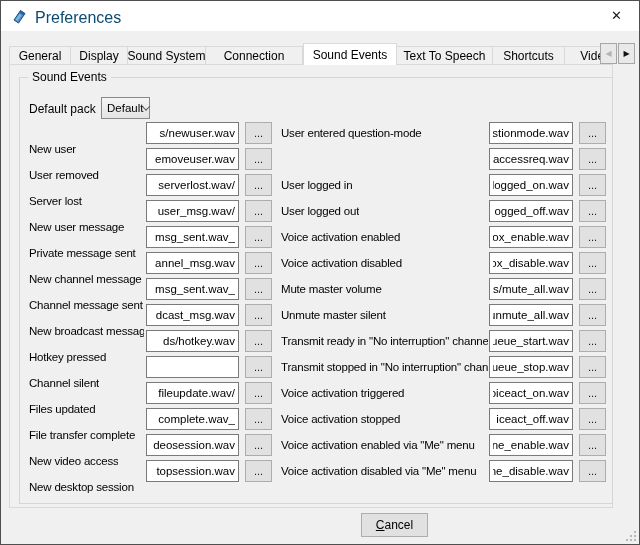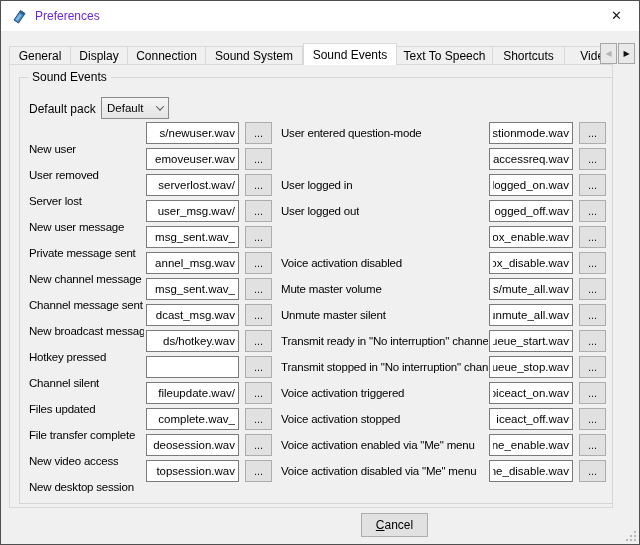--- a/index.html
+++ b/index.html
@@ -6,21 +6,21 @@
   * { box-sizing:border-box; }
   .window {
     position:relative; width:640px; height:545px;
     background:#f0f0f0; border:1px solid #4f4f4f;
     font-family:"Liberation Sans", sans-serif; font-size:12px; color:#000;
     overflow:hidden;
   }
   
   .titlebar { position:absolute; top:0; left:0; right:0; height:30px; background:#ffffff; }
   .app-icon { position:absolute; left:10px; top:7px; width:16px; height:16px; }
-  .title-text { position:absolute; left:34px; top:8px; font-size:12px; color:#6d28d9; }
+  .title-text { position:absolute; left:34px; top:8px; font-size:16px; color:#0c4a6e; }
   .close-btn {
     position:absolute; right:0; top:0; width:45px; height:29px;
     display:flex; align-items:center; justify-content:center;
     background:transparent; border:none; font-size:13px; color:#1a1a1a; cursor:default;
     font-family:"DejaVu Sans", sans-serif;
   }
   
   .tabbar {
     position:absolute; left:8px; top:42px; width:596px; height:22px;
     display:flex; align-items:flex-end; overflow:hidden;
@@ -58,21 +58,21 @@
     position:absolute; left:18px; top:76px; width:594px; height:427px;
     border:1px solid #d6d6d6; z-index:2;
   }
   .groupbox-title {
     position:absolute; left:8px; top:-8px; background:#f0f0f0; padding:0 4px;
     font-size:12px;
   }
   
   .sp-label { position:absolute; left:28px; top:101px; z-index:2; }
   .combo {
-    position:absolute; left:100px; top:96px; width:68px; height:22px; z-index:2;
+    position:absolute; left:100px; top:96px; width:49px; height:22px; z-index:2;
     background:linear-gradient(#f4f4f4,#e4e4e4); border:1px solid #8a8a8a;
     display:flex; align-items:center; cursor:default;
   }
   .combo-value { padding-left:5px; font-size:11.5px; flex:1; }
   .combo-arrow {
     width:16px; height:100%; display:flex; align-items:center; justify-content:center;
   }
   .chev {
     width:6px; height:6px; border-right:1px solid #555; border-bottom:1px solid #555;
     transform:rotate(45deg) translate(-1px,-1px);
@@ -135,22 +135,22 @@
     </span>
     <span class="title-text">Preferences</span>
     <button class="close-btn">
       <span>✕</span>
     </button>
   </div>
 
   <div class="tabbar" id="tabbar">
       <div class="tab">General</div>
       <div class="tab">Display</div>
+      <div class="tab">Sound System</div>
       <div class="tab">Connection</div>
-      <div class="tab">Sound System</div>
       <div class="tab active">Sound Events</div>
       <div class="tab">Text To Speech</div>
       <div class="tab">Shortcuts</div>
       <div class="tab">Video</div>
     </div>
 
   <button class="tab-scroll left">
     <span>◀</span>
   </button>
   <button class="tab-scroll right">
@@ -200,20 +200,21 @@
       <input class="fld l" type="text" value="/user_msg.wav" style="">
       <button class="dots l">...</button>
       <span class="lbl r">User logged out</span>
       <input class="fld r" type="text" value="ogged_off.wav" style="">
       <button class="dots r">...</button>
     </div>
       <div class="row">
       <span class="lbl l">Private message sent</span>
       <input class="fld l" type="text" value="_msg_sent.wav" style="">
       <button class="dots l">...</button>
+      <span class="lbl r">Voice activation enabled</span>
       <input class="fld r" type="text" value="ox_enable.wav" style="">
       <button class="dots r">...</button>
     </div>
       <div class="row">
       <span class="lbl l">New channel message</span>
       <input class="fld l" type="text" value="annel_msg.wav" style="">
       <button class="dots l">...</button>
       <span class="lbl r">Voice activation disabled</span>
       <input class="fld r" type="text" value="ox_disable.wav" style="">
       <button class="dots r">...</button>

